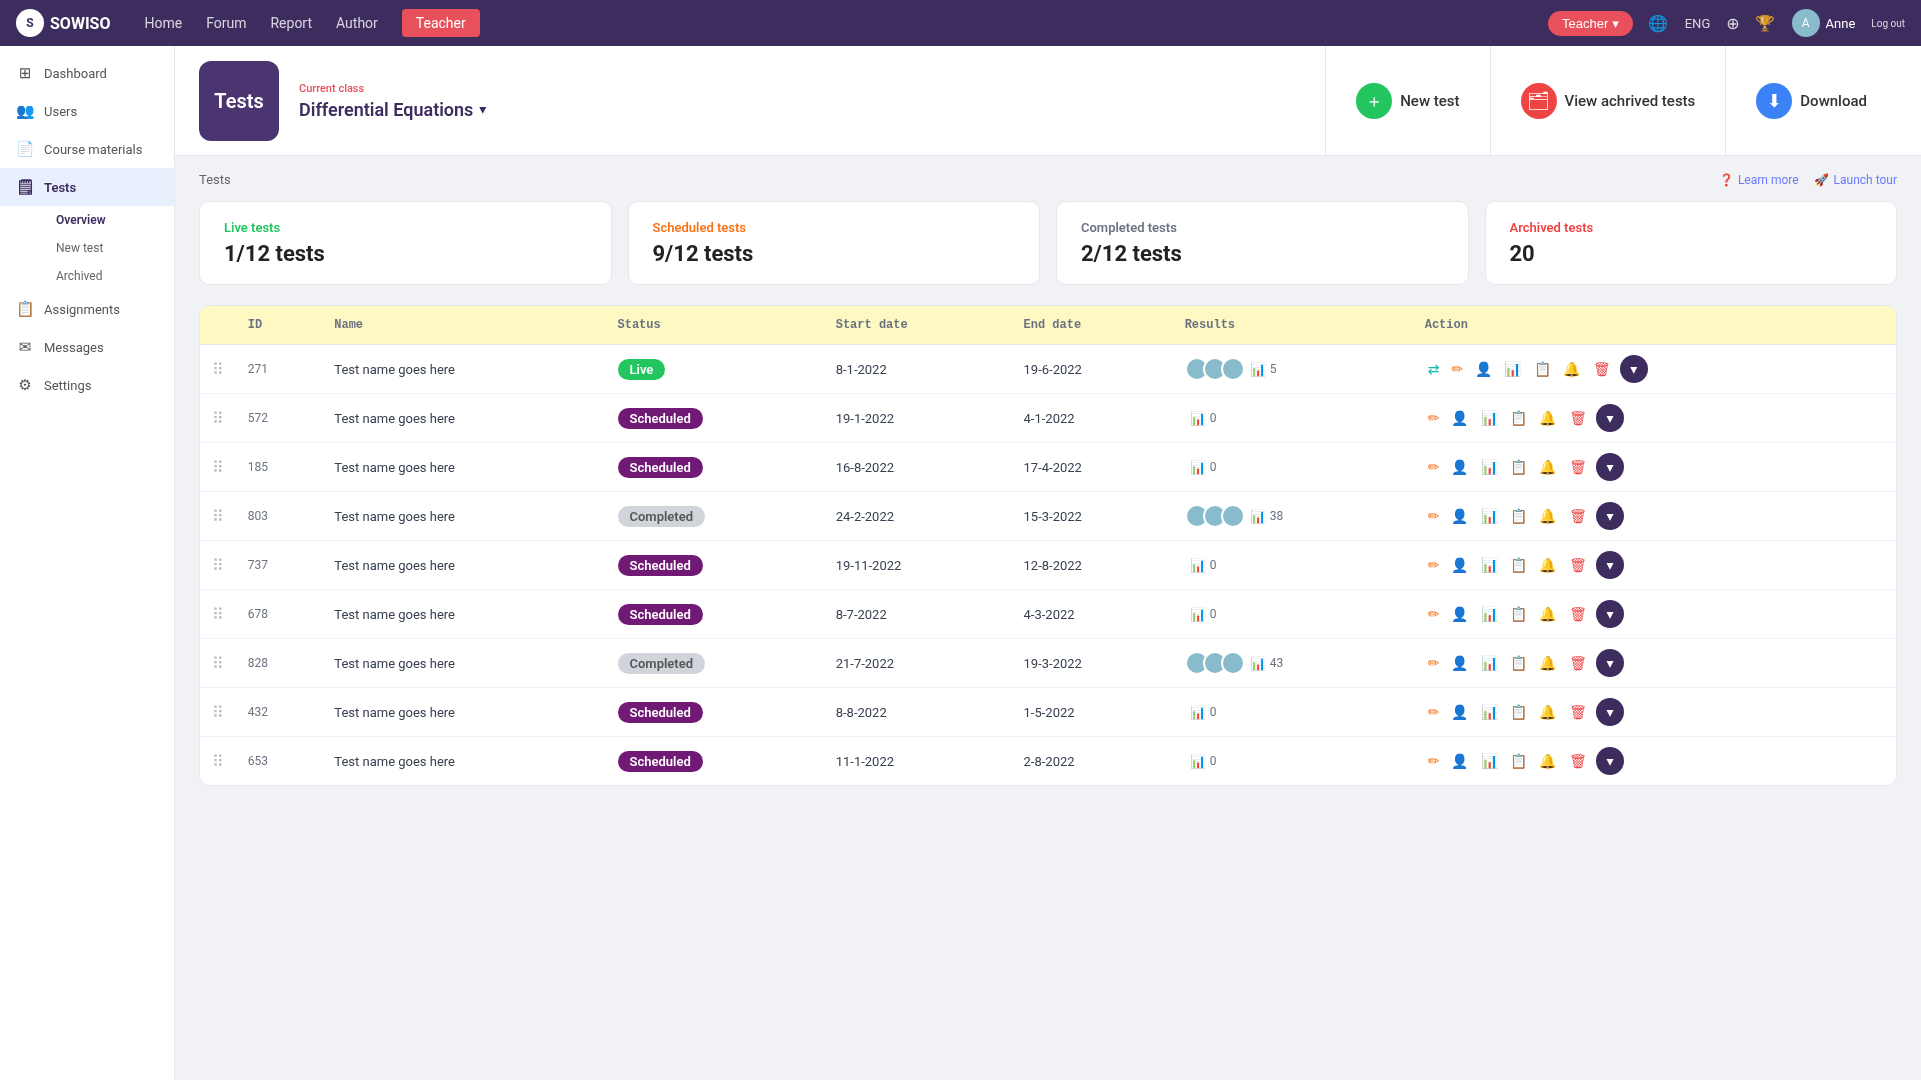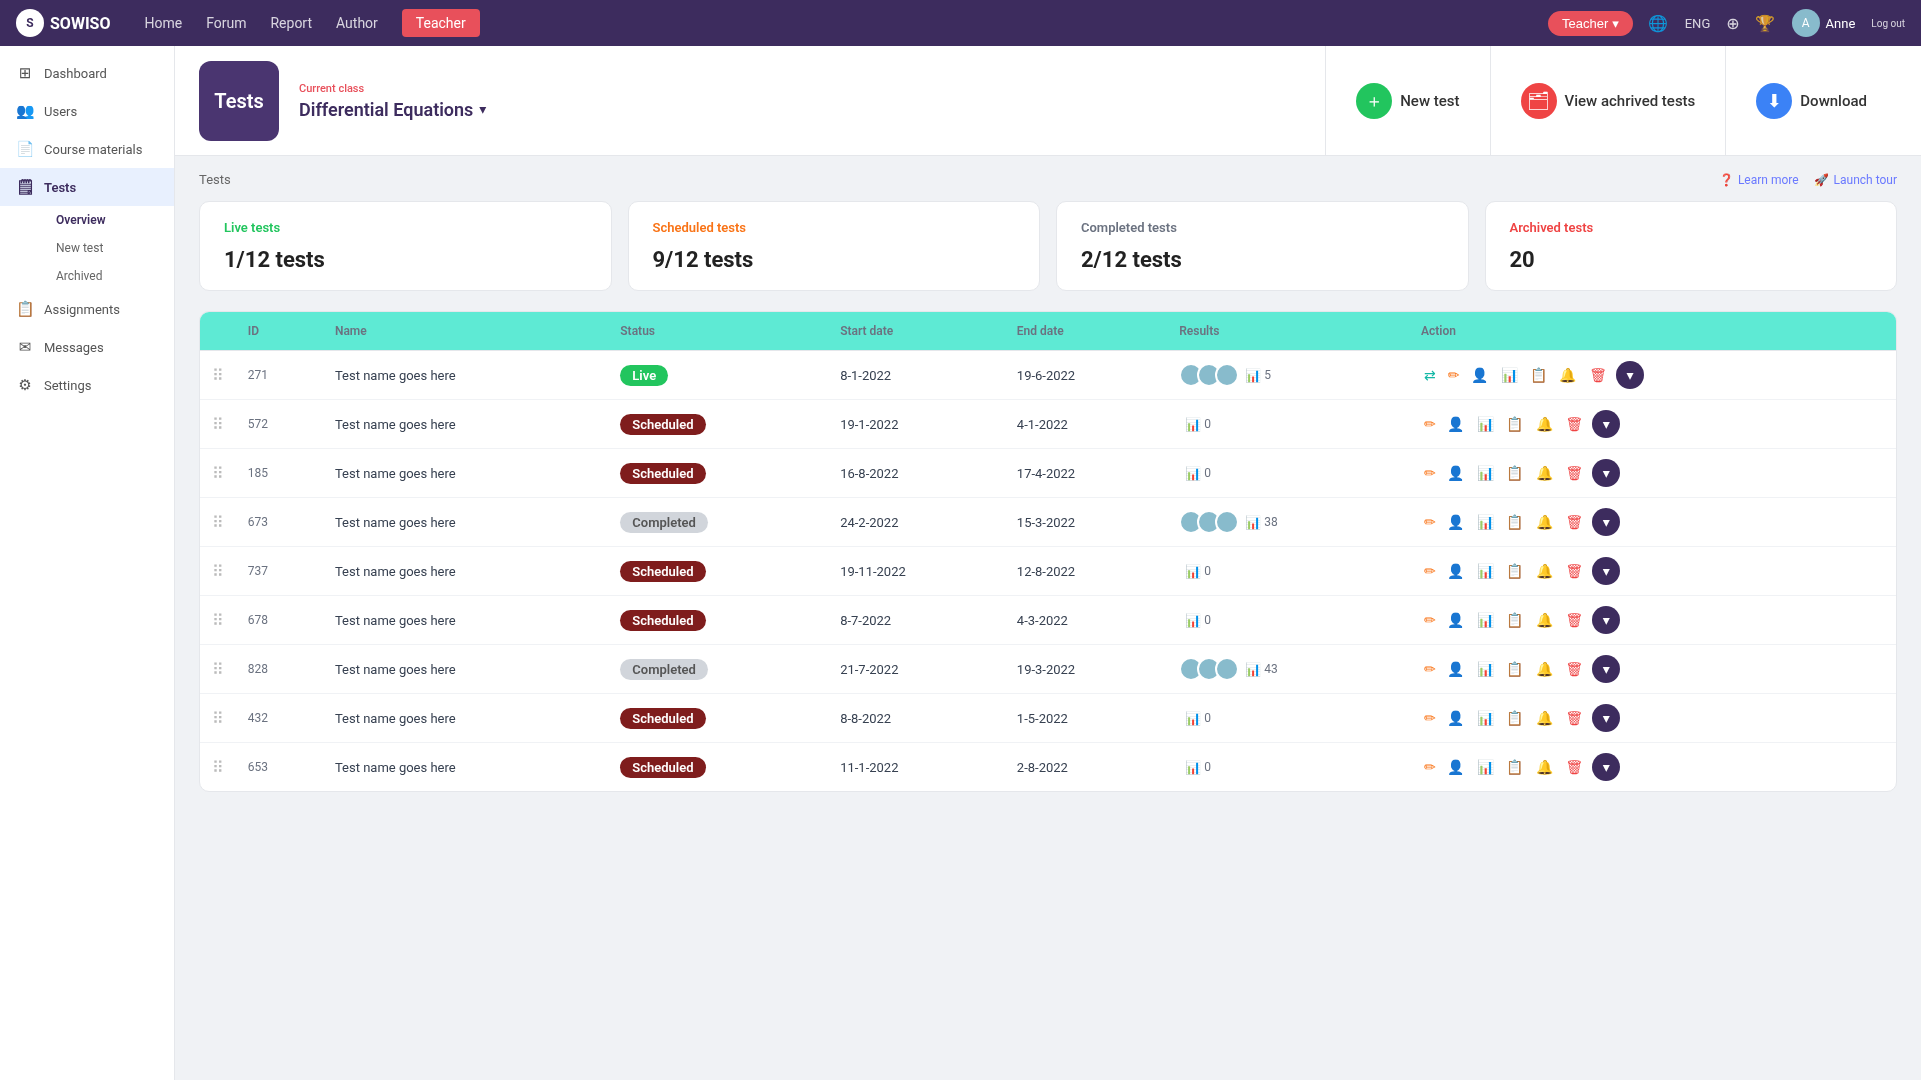--- a/index.html
+++ b/index.html
@@ -96,42 +96,42 @@
     .breadcrumb { font-size: 13px; color: #666; }
     .breadcrumb-links { display: flex; gap: 16px; }
     .breadcrumb-link { color: #6b7aff; font-size: 12px; cursor: pointer; display: flex; align-items: center; gap: 4px; }
 
     
     .stats-row { display: flex; gap: 16px; margin-bottom: 20px; }
     .stat-card {
       background: white; border-radius: 10px; padding: 18px 24px;
       flex: 1; border: 1px solid #e5e7eb;
     }
-    .stat-label { font-size: 13px; font-weight: 600; margin-bottom: 12px; }
+    .stat-label { font-size: 13px; font-weight: 600; margin-bottom: 6px; }
     .stat-label.green { color: #22c55e; }
     .stat-label.orange { color: #f97316; }
     .stat-label.gray { color: #6b7280; }
     .stat-label.red { color: #ef4444; }
     .stat-value { font-size: 22px; font-weight: 700; color: #222; }
 
     
     .table-container { background: white; border-radius: 10px; border: 1px solid #e5e7eb; overflow: hidden; }
     table { width: 100%; border-collapse: collapse; }
-    thead tr { background: #5eead4; }
+    thead tr { background: #fef9c3; font-family: Liberation Mono, monospace; }
     th { padding: 12px 12px; text-align: left; font-size: 12px; font-weight: 600; color: #6b7280; border-bottom: 1px solid #e5e7eb; }
     td { padding: 10px 12px; font-size: 13px; color: #374151; border-bottom: 1px solid #f0f2f5; vertical-align: middle; }
     tr:last-child td { border-bottom: none; }
 
     .drag-handle { color: #bbb; cursor: grab; font-size: 16px; }
     .id-cell { color: #6b7280; font-size: 12px; }
 
     
     .badge { display: inline-block; padding: 3px 12px; border-radius: 20px; font-size: 13px; font-weight: 600; }
     .badge-live { background: #22c55e; color: white; }
-    .badge-scheduled { background: #7f1d1d; color: white; text-align: center; }
+    .badge-scheduled { background: #701a75; color: white; text-align: center; }
     .badge-completed { background: #d1d5db; color: #555; }
 
     
     .results-cell { display: flex; align-items: center; gap: 6px; }
     .avatar-stack { display: flex; }
     .avatar-stack .av {
       width: 24px; height: 24px; border-radius: 50%; border: 2px solid white;
       margin-left: -6px; background: #8bc; overflow: hidden; font-size: 10px;
       display: flex; align-items: center; justify-content: center;
     }
@@ -402,21 +402,21 @@
       <span class="action-icon">📊</span>
       <span class="action-icon">📋</span>
       <span class="action-icon">🔔</span>
       <span class="action-icon red">🗑</span>
       <div class="expand-btn">▾</div>
     </div>
                   </td>
                 </tr>
                 <tr>
     <td><span class="drag-handle">⠿</span></td>
-    <td class="id-cell">673</td>
+    <td class="id-cell">803</td>
     <td>Test name goes here</td>
     <td><span class="badge badge-completed">Completed</span></td>
     <td>24-2-2022</td>
     <td>15-3-2022</td>
     <td>
       <div class="results-cell">
 
       <div class="avatar-stack">
         <div class="av av-1"></div>
         <div class="av av-2"></div>

